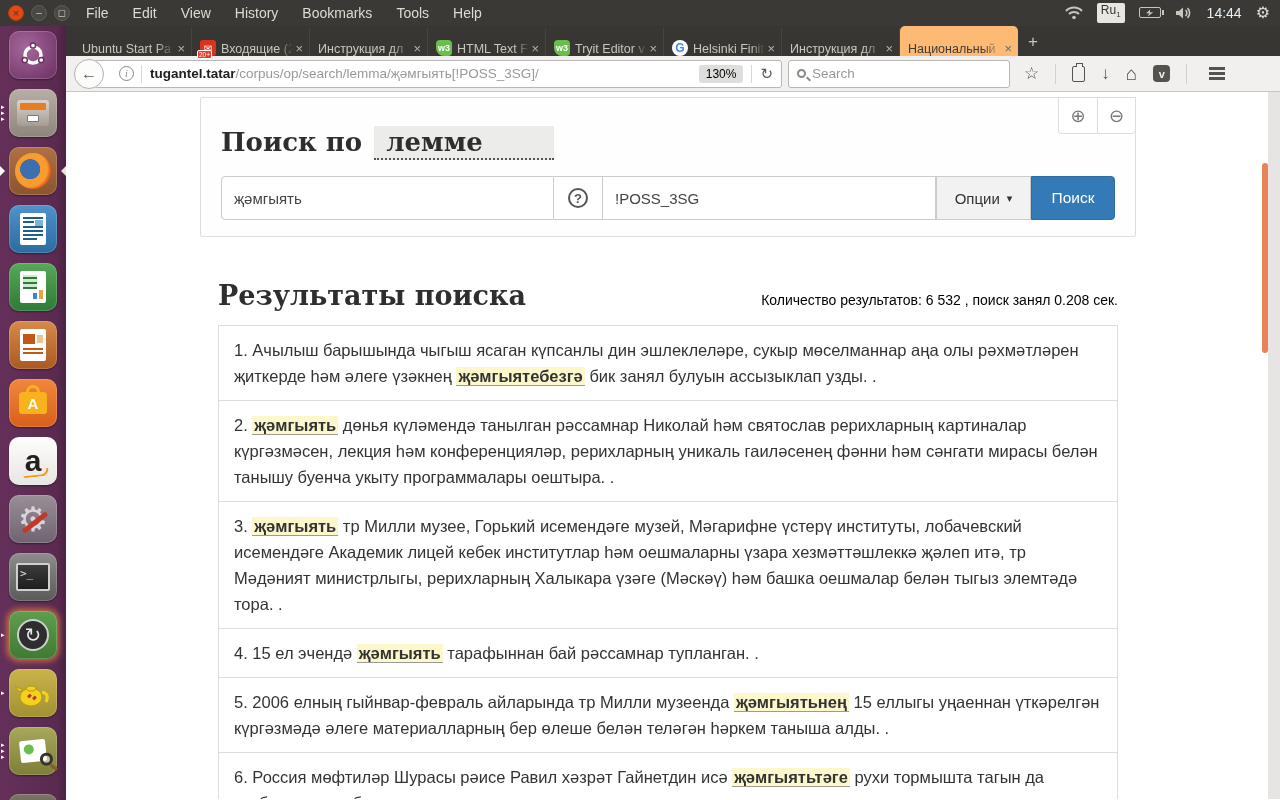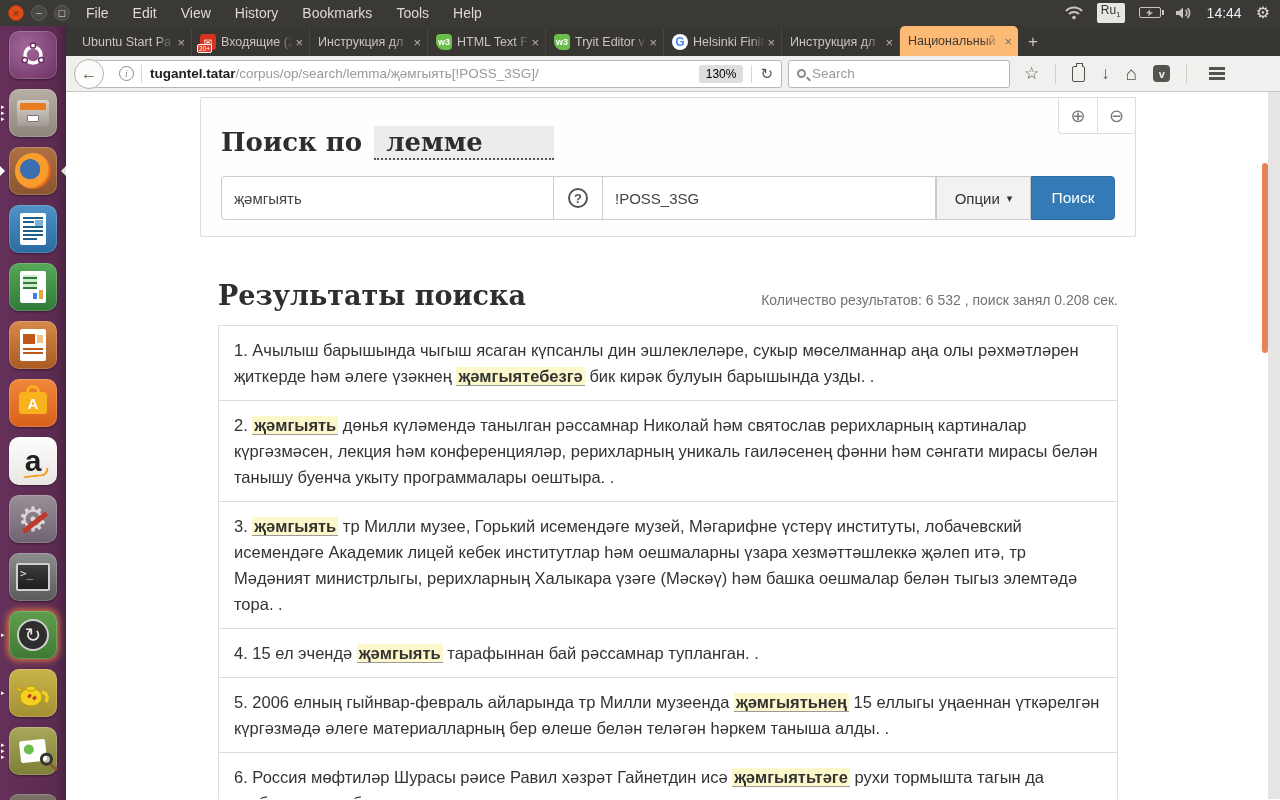--- a/index.html
+++ b/index.html
@@ -38,21 +38,21 @@
   .pip { position:absolute; left:1px; color:#fff; font-size:7px; line-height:6px; }
   .pip-arrow-l { position:absolute; left:0; top:50%; transform:translateY(-50%);
     width:0; height:0; border-top:5px solid transparent; border-bottom:5px solid transparent; border-left:5px solid #fff; }
   .pip-arrow-r { position:absolute; right:0; top:50%; transform:translateY(-50%);
     width:0; height:0; border-top:5px solid transparent; border-bottom:5px solid transparent; border-right:5px solid #e8e4de; }
   .page-ico { background:#fff; width:26px; height:32px; border-radius:2px; position:relative; overflow:hidden; }
 
   
   .browser { position:absolute; left:66px; top:26px; width:1214px; height:774px; }
   .tabbar { height:30px; background:#383632; display:flex; align-items:flex-end; padding-left:8px; }
-  .tab { width:118px; height:28px; display:flex; align-items:center; padding:0 6px 0 8px;
+  .tab { width:118px; height:28px; display:flex; align-items:flex-end; padding:0 6px 0 8px;
     color:#c9c6c0; font-size:12.5px; border-right:1px solid #464440; position:relative; }
   .tab .lbl { flex:1; white-space:nowrap; overflow:hidden;
     -webkit-mask-image:linear-gradient(90deg,#000 80%,transparent); mask-image:linear-gradient(90deg,#000 80%,transparent); }
   .tab .x { color:#b5b2ac; font-size:13px; margin-left:2px; cursor:pointer; }
   .tab.active { background:#fdba74; color:#3b3b3b; border-radius:5px 5px 0 0; border-right:none; height:30px; }
   .tab.active .x { color:#6b6b6b; }
   .favicon { width:16px; height:16px; border-radius:3px; margin-right:5px; flex:none;
     display:flex; align-items:center; justify-content:center; font-size:10px; position:relative; }
   .fav-mail { background:#d6341f; color:#fff; }
   .fav-mail .badge { position:absolute; left:-3px; bottom:-3px; background:#e23c28; color:#fff;
@@ -124,21 +124,21 @@
   .inp-filter { flex:1 1 auto; border-left:none !important; }
   .btn-options { flex:0 0 95px; border:1px solid #ccc; border-left:1px solid #ccc; background:#f2f2f2;
     color:#333; font-size:15px; display:flex; align-items:center; justify-content:center; gap:7px; cursor:pointer; }
   .btn-search { flex:0 0 84px; background:#337ab7; border:1px solid #2e6da4; border-radius:0 4px 4px 0;
     color:#fff; font-size:15.5px; display:flex; align-items:center; justify-content:center; cursor:pointer; }
 
   .results-header { position:absolute; left:152px; top:188px; width:900px; display:flex;
     align-items:baseline; justify-content:space-between; }
   .results-title { font-family:"DejaVu Serif","Liberation Serif",serif; font-weight:bold;
     font-size:27px; color:#2e2e2e; }
-  .results-summary { font-size:14px; color:#737373; }
+  .results-summary { font-size:14px; color:#000000; }
   .results-list { position:absolute; left:152px; top:233px; width:900px; border:1px solid #ddd;
     background:#fff; }
   .result-item { padding:11px 15px; font-size:16.5px; line-height:26px; color:#333;
     border-top:1px solid #ddd; }
   .result-item:first-child { border-top:none; }
   .hl { background:#fcf8cb; font-weight:bold; border-bottom:1px solid #9a9a9a; padding:0 2px;text-align:center; }
 </style>
 </head>
 <body>
 
@@ -396,21 +396,21 @@
         <div class="btn-search">Поиск</div>
       </div>
     </div>
 
     <div class="results-header">
       <div class="results-title">Результаты поиска</div>
       <div class="results-summary">Количество результатов: 6 532 , поиск занял 0.208 сек.</div>
     </div>
 
     <div class="results-list">
-      <div class="result-item"><span>1. Ачылыш барышында чыгыш ясаган күпсанлы дин эшлеклеләре, сукыр мөселманнар аңа олы рәхмәтләрен җиткерде һәм әлеге үзәкнең </span><span class="hl">җәмгыятебезгә</span><span> бик кирәк булуын барышында узды. .</span></div>
+      <div class="result-item"><span>1. Ачылыш барышында чыгыш ясаган күпсанлы дин эшлеклеләре, сукыр мөселманнар аңа олы рәхмәтләрен җиткерде һәм әлеге үзәкнең </span><span class="hl">җәмгыятебезгә</span><span> бик занял булуын ассызыклап узды. .</span></div>
       <div class="result-item"><span>2. </span><span class="hl">җәмгыять</span><span> дөнья күләмендә танылган рәссамнар Николай һәм святослав рерихларның картиналар күргәзмәсен, лекция һәм конференцияләр, рерихларның уникаль гаиләсенең фәнни һәм сәнгати мирасы белән танышу буенча укыту программалары оештыра. .</span></div>
       <div class="result-item"><span>3. </span><span class="hl">җәмгыять</span><span> тр Милли музее, Горький исемендәге музей, Мәгарифне үстерү институты, лобачевский исемендәге Академик лицей кебек институтлар һәм оешмаларны үзара хезмәттәшлеккә җәлеп итә, тр Мәдәният министрлыгы, рерихларның Халыкара үзәге (Мәскәү) һәм башка оешмалар белән тыгыз элемтәдә тора. .</span></div>
       <div class="result-item"><span>4. 15 ел эчендә </span><span class="hl">җәмгыять</span><span> тарафыннан бай рәссамнар тупланган. .</span></div>
       <div class="result-item"><span>5. 2006 елның гыйнвар-февраль айларында тр Милли музеенда </span><span class="hl">җәмгыятьнең</span><span> 15 еллыгы уңаеннан үткәрелгән күргәзмәдә әлеге материалларның бер өлеше белән теләгән һәркем таныша алды. .</span></div>
       <div class="result-item"><span>6. Россия мөфтиләр Шурасы рәисе Равил хәзрәт Гайнетдин исә </span><span class="hl">җәмгыятьтәге</span><span> рухи тормышта тагын да глобальрәк проблемаларга тукталды.</span></div>
     </div>
   </div>
 </div>
 
 </body></html>

